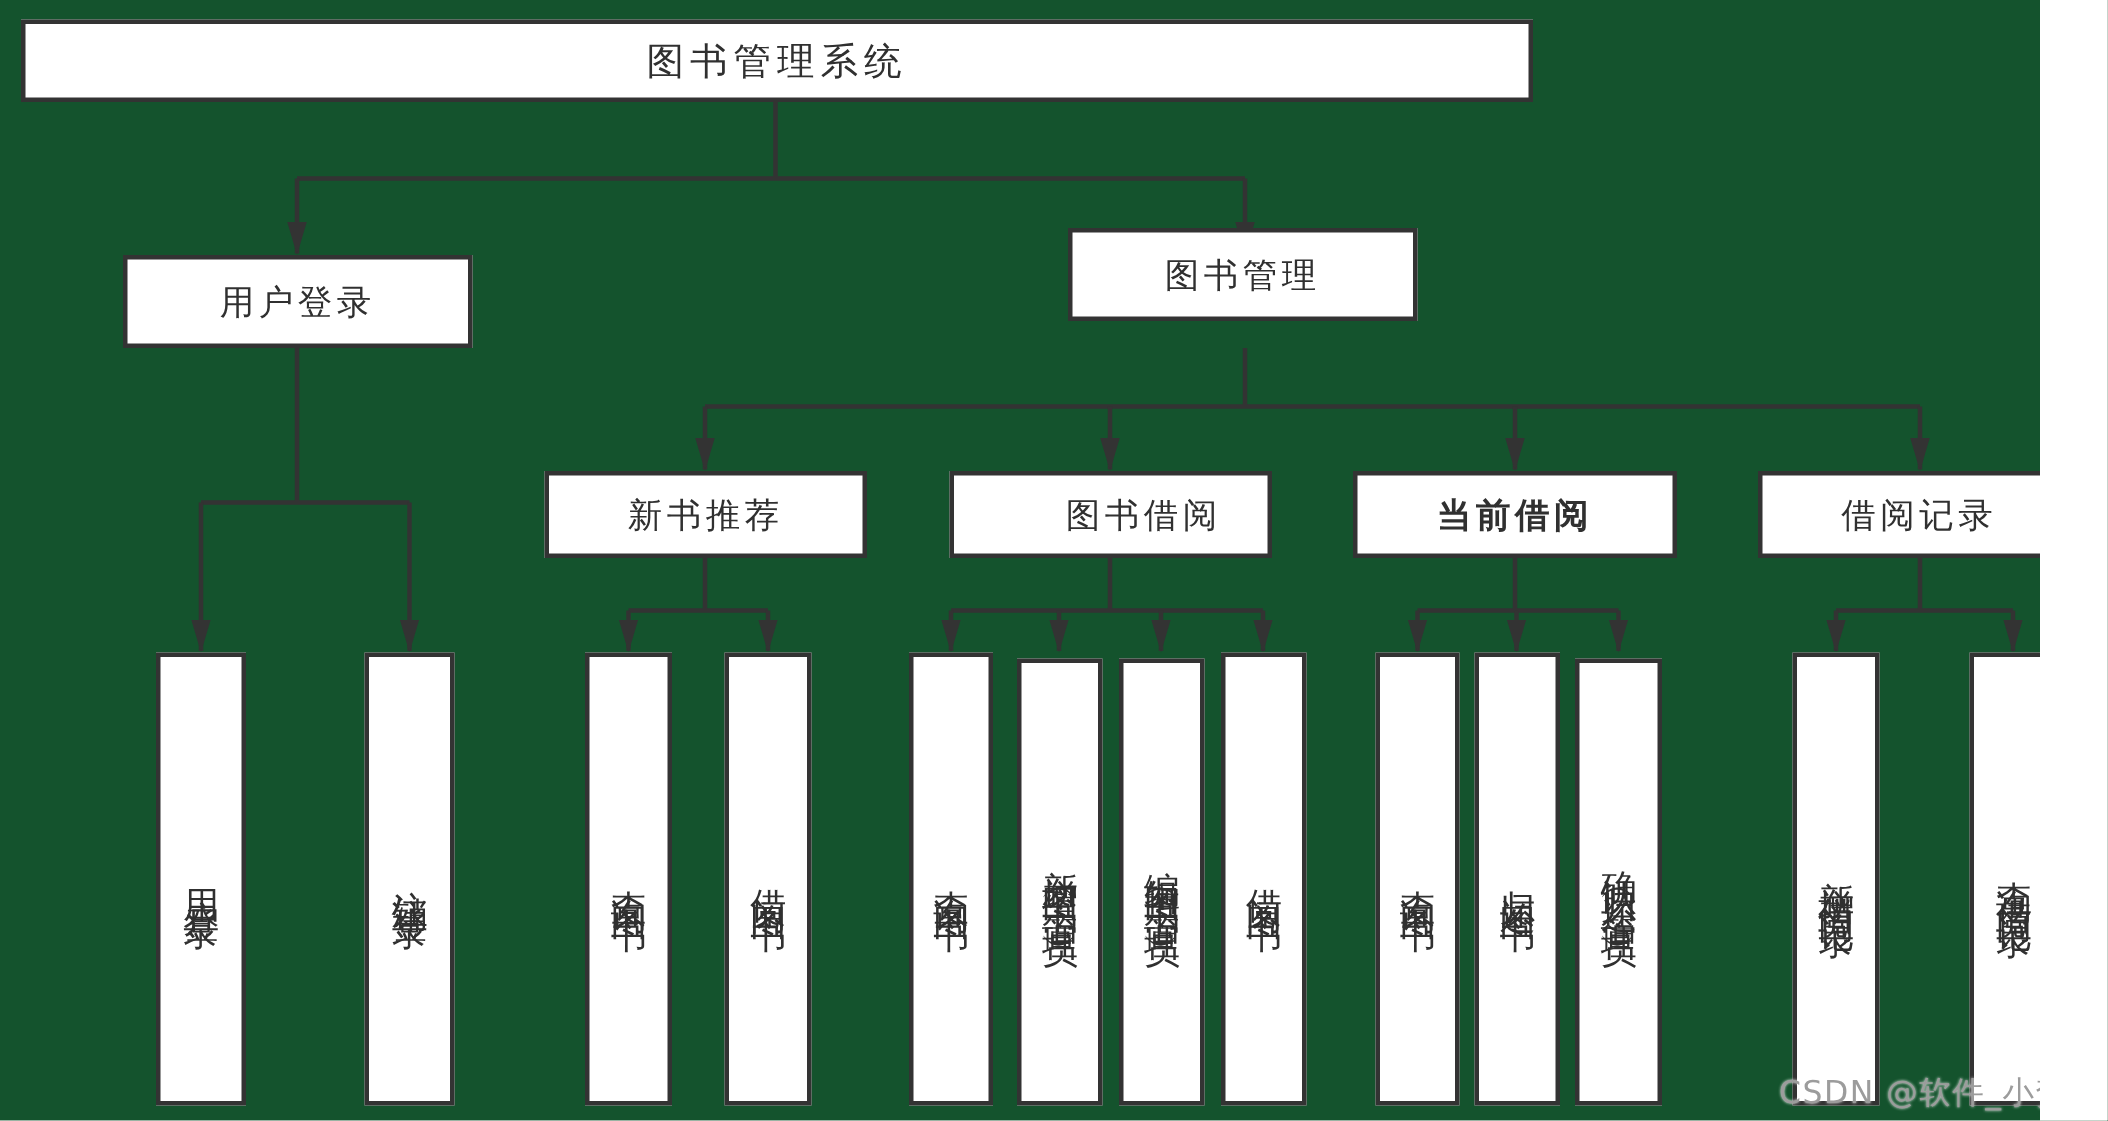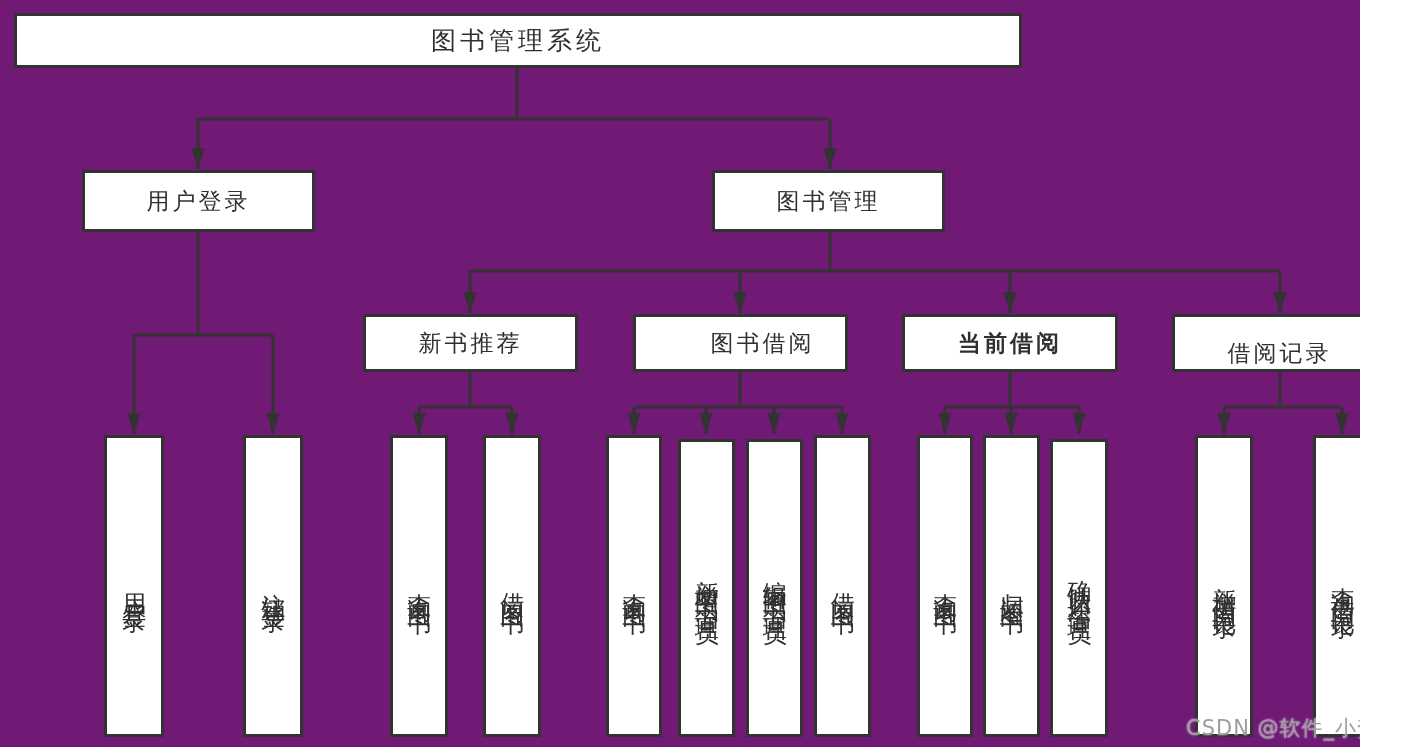--- a/index.html
+++ b/index.html
@@ -4,21 +4,21 @@
 <style>
   html, body {
     margin: 0;
     padding: 0;
     background: #ffffff;
   }
   .canvas {
     position: relative;
     width: 1360px;
     height: 747px;
-    background: #701a75;
+    background: #14532d;
     font-family: "DejaVu Sans", sans-serif;
     overflow: hidden;
   }
   svg.connectors {
     position: absolute;
     left: 0;
     top: 0;
     width: 1405px;
     height: 747px;
   }
@@ -108,34 +108,34 @@
     </g>
   </svg>
 
   <div class="box root-box" style="left:14px; top:13px; width:1008px; height:55px;">
     <span class="label">图书管理系统</span>
   </div>
 
   <div class="box h-box" style="left:82px; top:170px; width:233px; height:62px;">
     <span class="label">用户登录</span>
   </div>
-  <div class="box h-box" style="left:712px; top:170px; width:233px; height:62px;">
+  <div class="box h-box" style="left:712px; top:152px; width:233px; height:62px;">
     <span class="label">图书管理</span>
   </div>
 
   <div class="box h-box" style="left:363px; top:314px; width:215px; height:58px;font-family:Liberation Mono, monospace;">
     <span class="label">新书推荐</span>
   </div>
   <div class="box h-box" style="left:633px; top:314px; width:215px; height:58px;padding-left:44px;">
     <span class="label">图书借阅</span>
   </div>
   <div class="box h-box" style="left:902px; top:314px; width:216px; height:58px;font-weight:bold;">
     <span class="label">当前借阅</span>
   </div>
-  <div class="box h-box" style="left:1172px; top:314px; width:215px; height:58px;align-items:flex-end;">
+  <div class="box h-box" style="left:1172px; top:314px; width:215px; height:58px;">
     <span class="label">借阅记录</span>
   </div>
 
   <div class="box v-box" style="left:104px; top:435px; width:60px; height:302px;">
     <span class="label">用户登录</span>
   </div>
   <div class="box v-box" style="left:243px; top:435px; width:60px; height:302px;">
     <span class="label">注销登录</span>
   </div>
 

